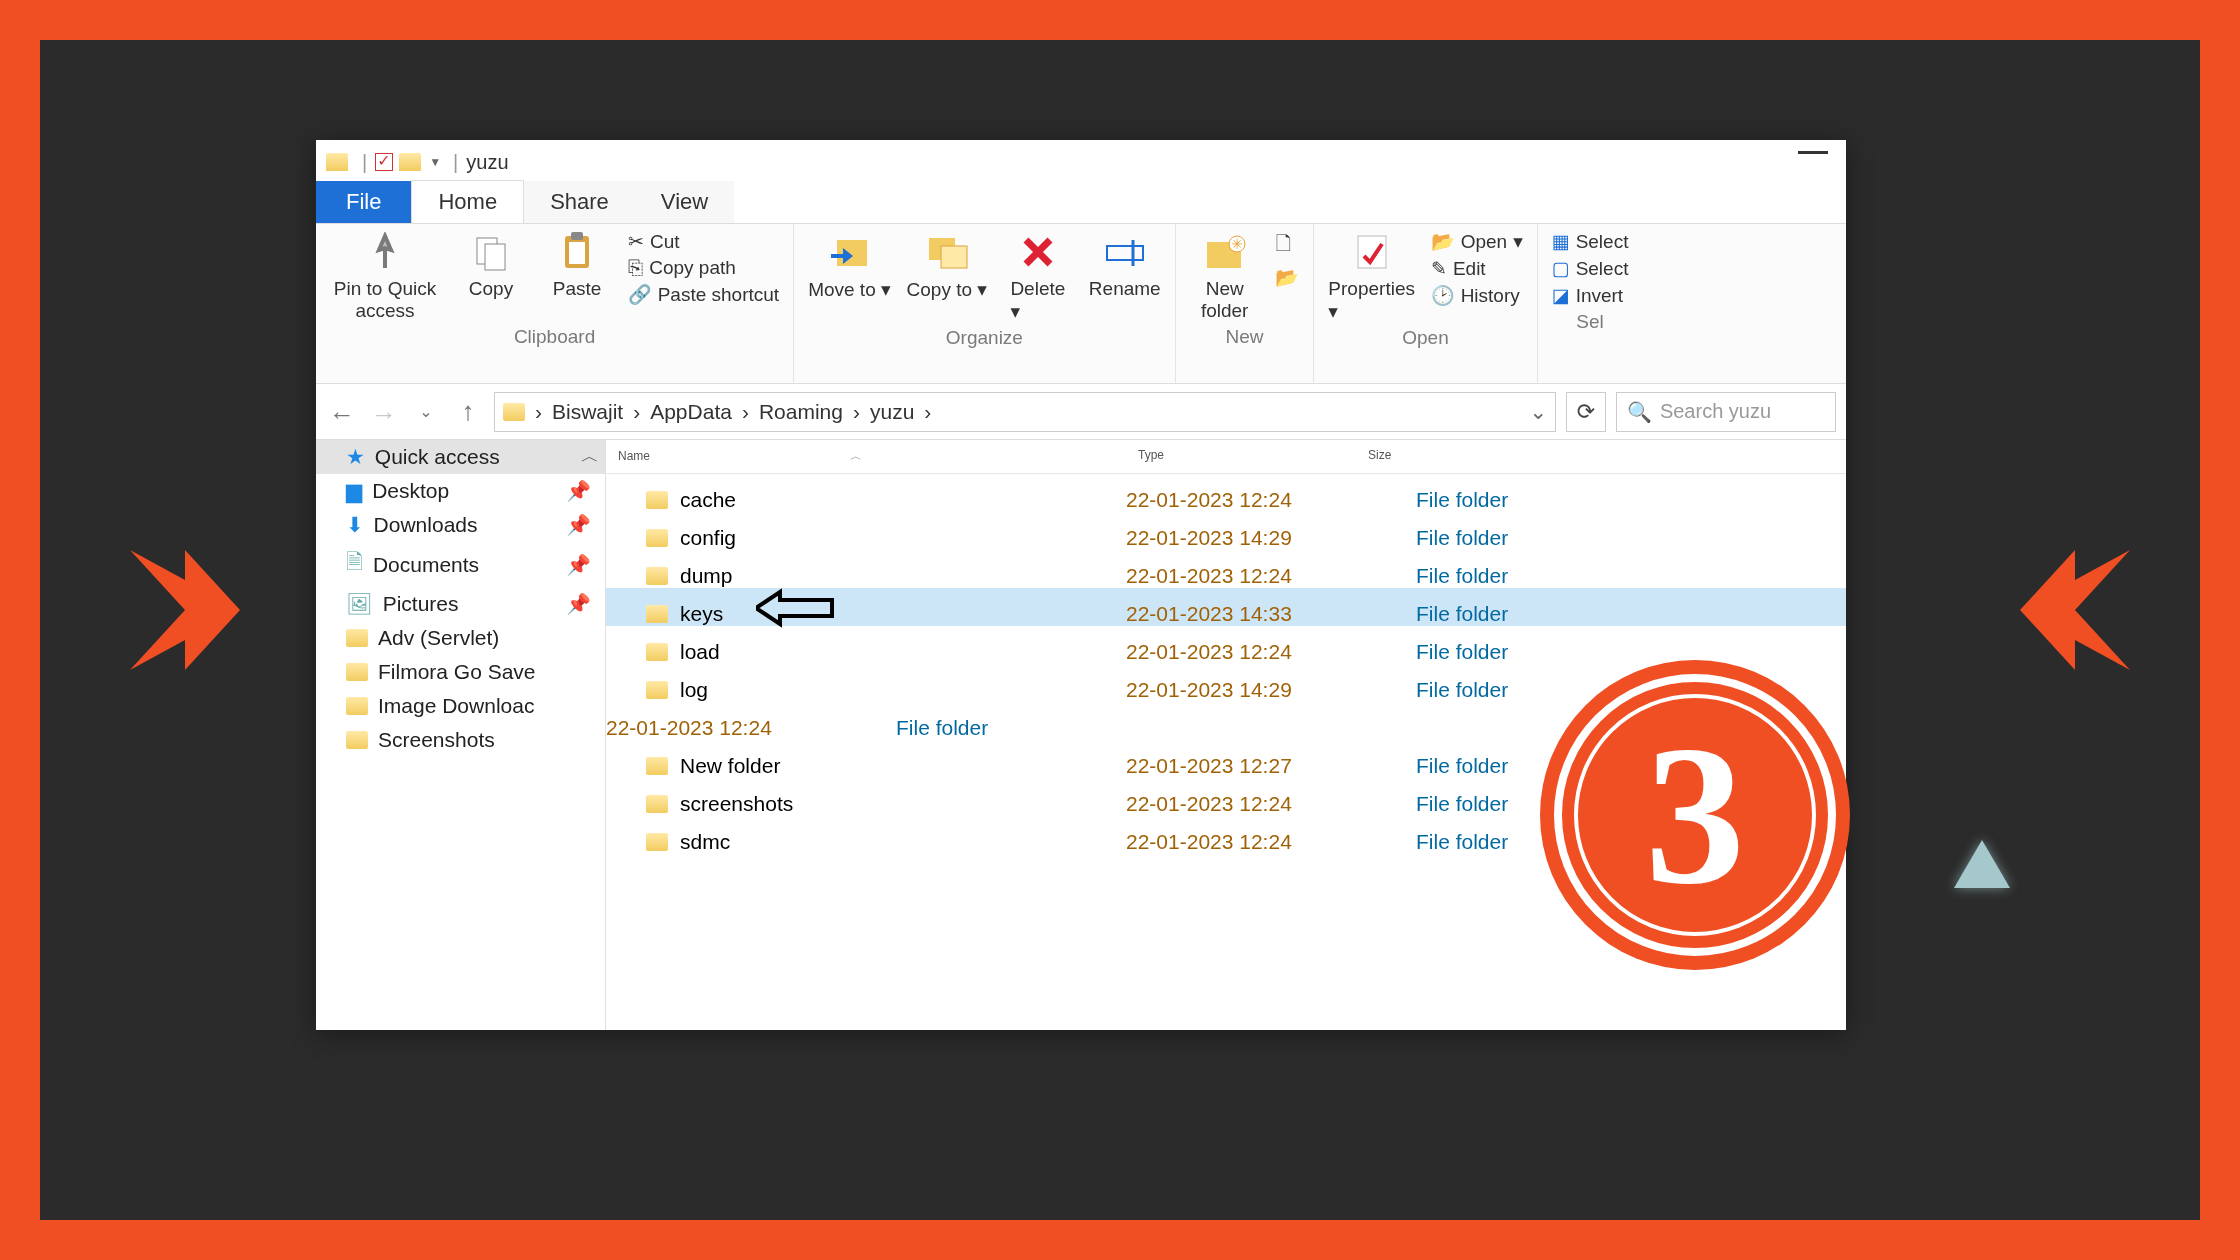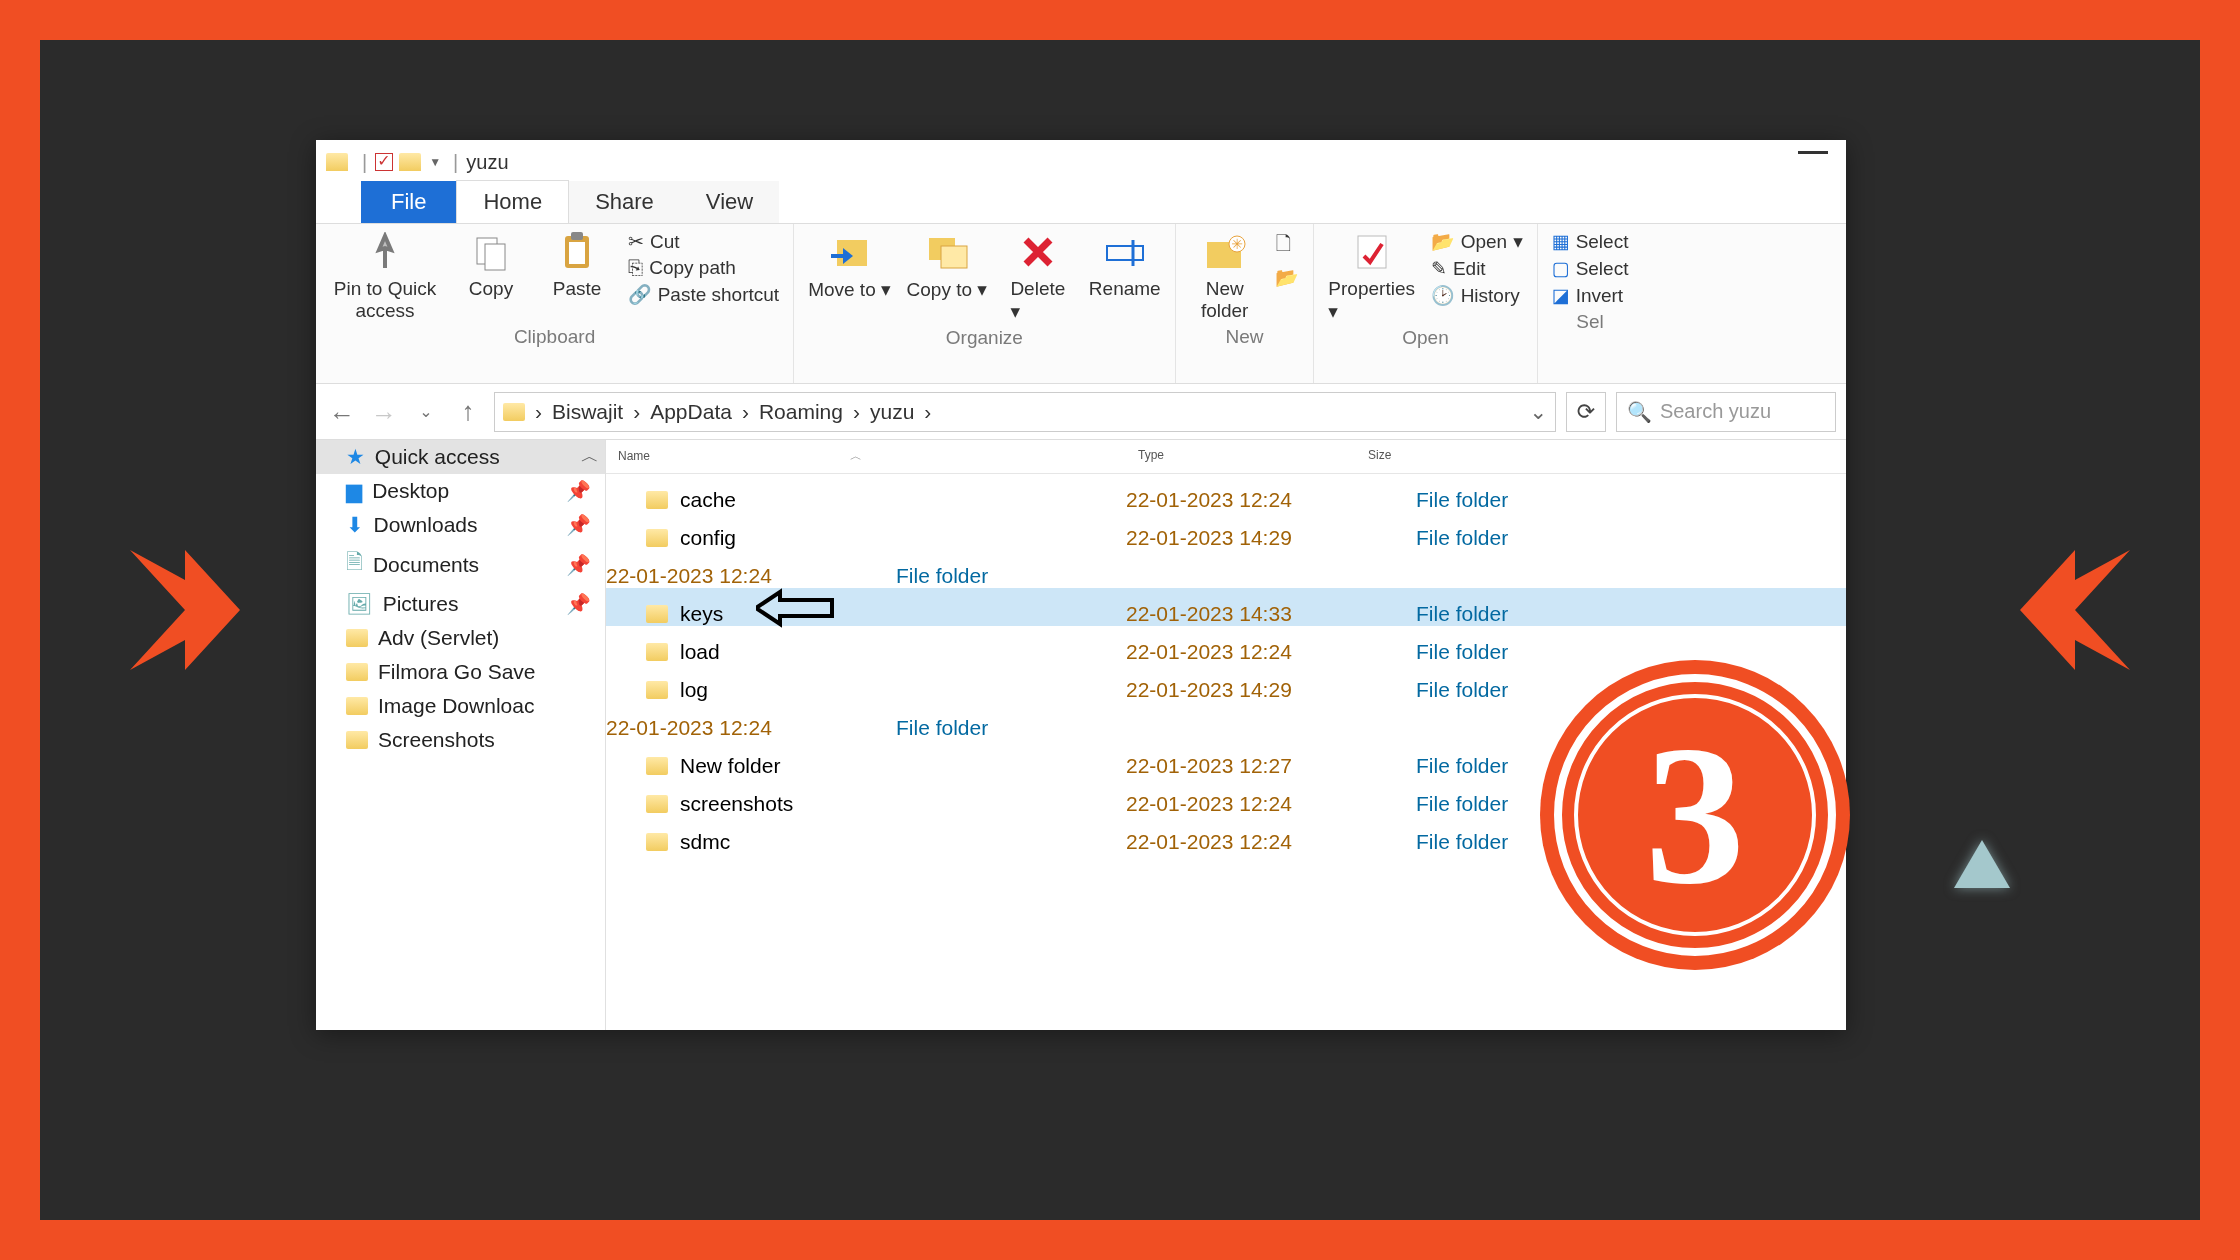--- a/index.html
+++ b/index.html
@@ -11,21 +11,21 @@
   
   .titlebar { height:44px; display:flex; align-items:center; padding:0 10px; font-size:20px; color:#333; position:relative; }
   .titlebar .ficon { width:22px; height:18px; background:linear-gradient(#ffe9a6,#f2cc60); border-radius:2px 2px 0 0; margin-right:6px; position:relative;}
   .titlebar .sep { color:#999; margin:0 8px;}
   .titlebar .chk { width:18px; height:18px; border:1px solid #c33; display:inline-block; position:relative; margin-right:6px;}
   .titlebar .chk:after{content:"✓"; color:#c33; font-size:16px; position:absolute; left:1px; top:-3px;}
   .titlebar .down { font-size:12px; color:#666; margin:0 4px 0 2px;}
   .titlebar .min { position:absolute; right:18px; top:10px; width:30px; height:4px; border-bottom:3px solid #333;}
 
   
-  .tabs { display:flex; height:40px; border-bottom:1px solid #ddd; align-items:flex-end;padding-left:45px;}
+  .tabs { display:flex; height:40px; border-bottom:1px solid #ddd; align-items:flex-end;}
   .tab { padding:8px 26px; font-size:22px; color:#333; background:#f7f7f7;}
   .tab.file { background:#1e6fd6; color:#fff; padding:8px 30px;}
   .tab.active { background:#fff; border:1px solid #ddd; border-bottom:none;}
 
   
   .ribbon { display:flex; border-bottom:1px solid #ddd; background:#fbfbfb;}
   .group { padding:6px 14px 4px; border-right:1px solid #e4e4e4; display:flex; flex-direction:column; align-items:center;}
   .group .items { display:flex; align-items:flex-start; gap:16px;}
   .bigbtn { display:flex; flex-direction:column; align-items:center; font-size:19px; color:#333; gap:4px; min-width:70px;}
   .bigbtn .ico { width:44px; height:44px; display:flex; align-items:center; justify-content:center;}
@@ -375,20 +375,24 @@
             </div>
             <div class="row">
               <div class="cname">
                 <span class="folder-ico"></span>
                 <span>config</span>
               </div>
               <div class="cdate">22-01-2023 14:29</div>
               <div class="ctype">File folder</div>
             </div>
             <div class="row">
+              <div class="cname">
+                <span class="folder-ico"></span>
+                <span>dump</span>
+              </div>
               <div class="cdate">22-01-2023 12:24</div>
               <div class="ctype">File folder</div>
             </div>
             <div class="row sel">
               <div class="cname">
                 <span class="folder-ico"></span>
                 <span>keys</span>
               </div>
               <div class="cdate">22-01-2023 14:33</div>
               <div class="ctype">File folder</div>

